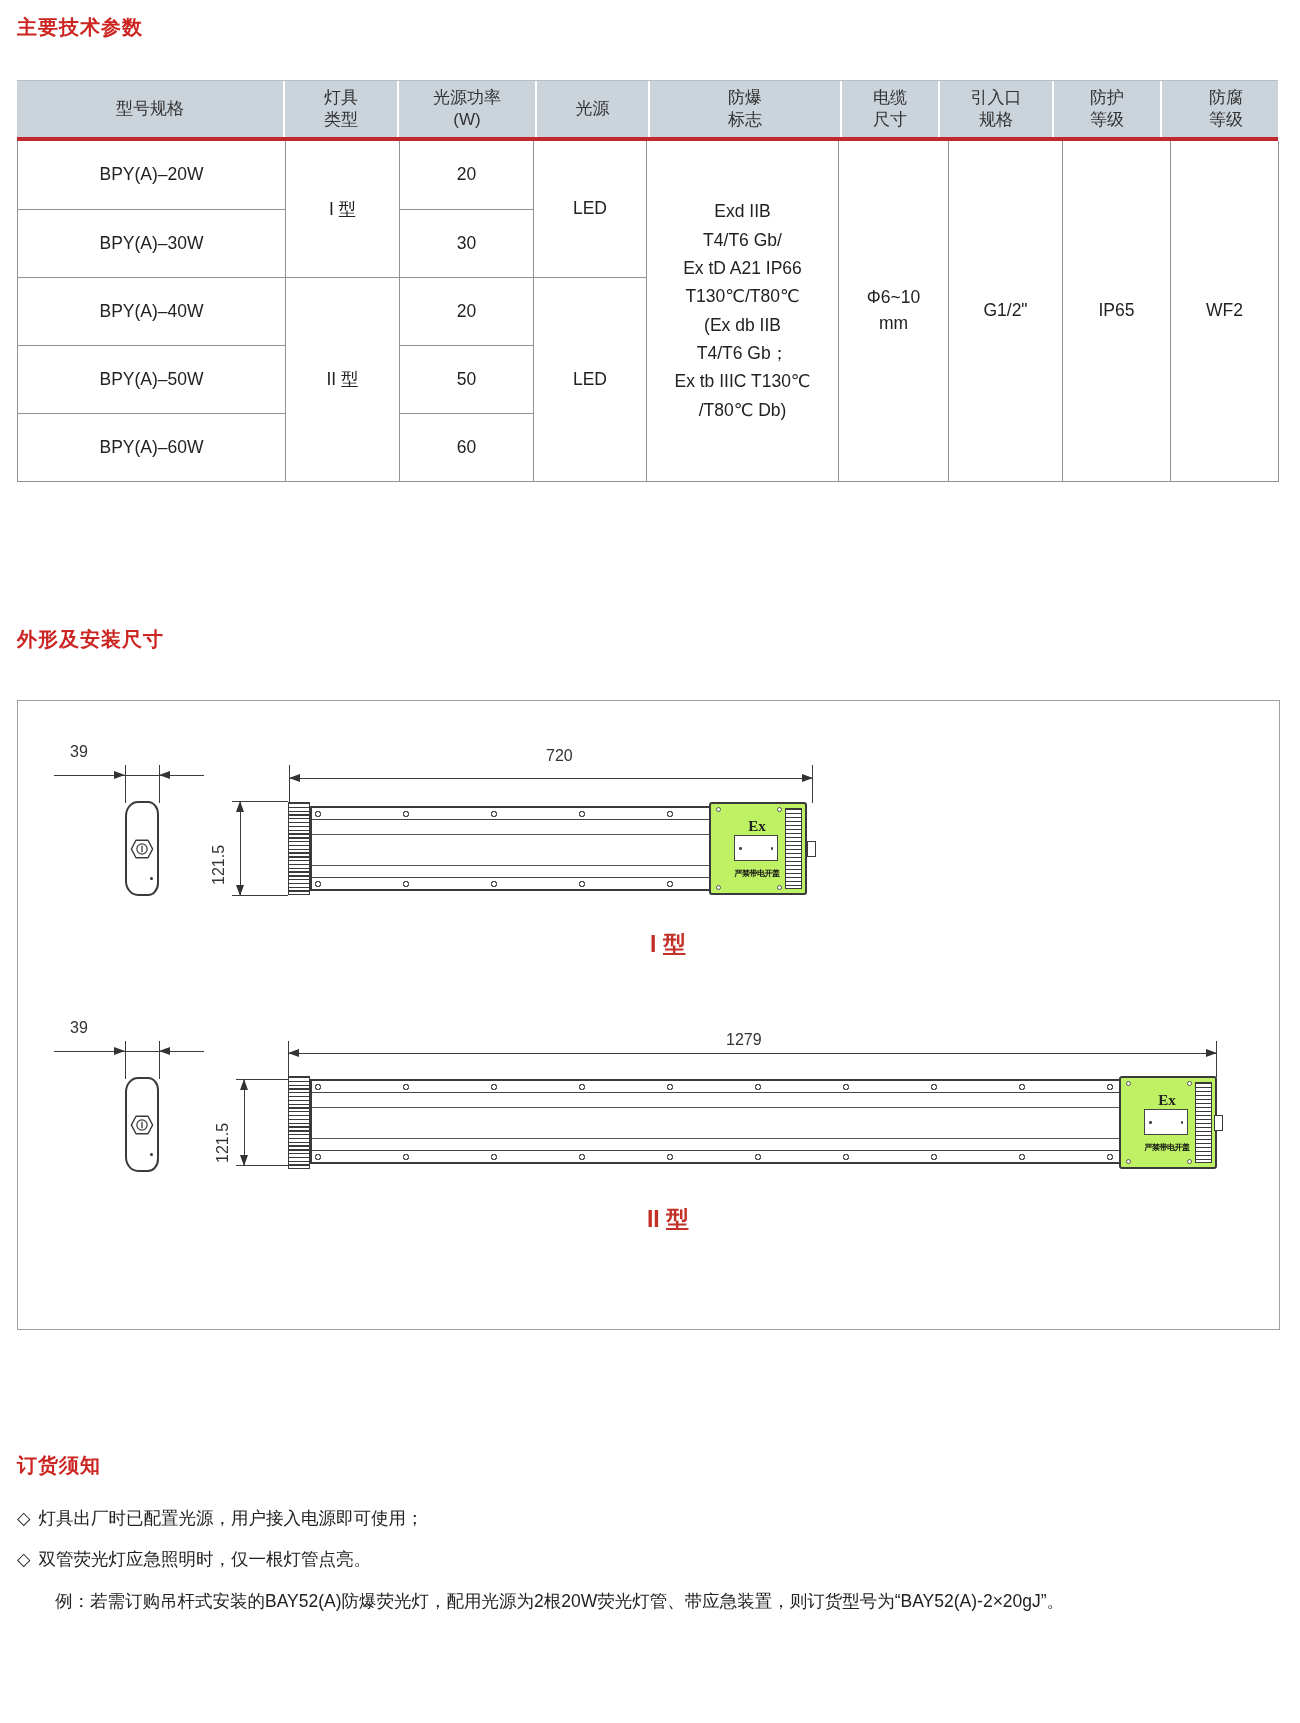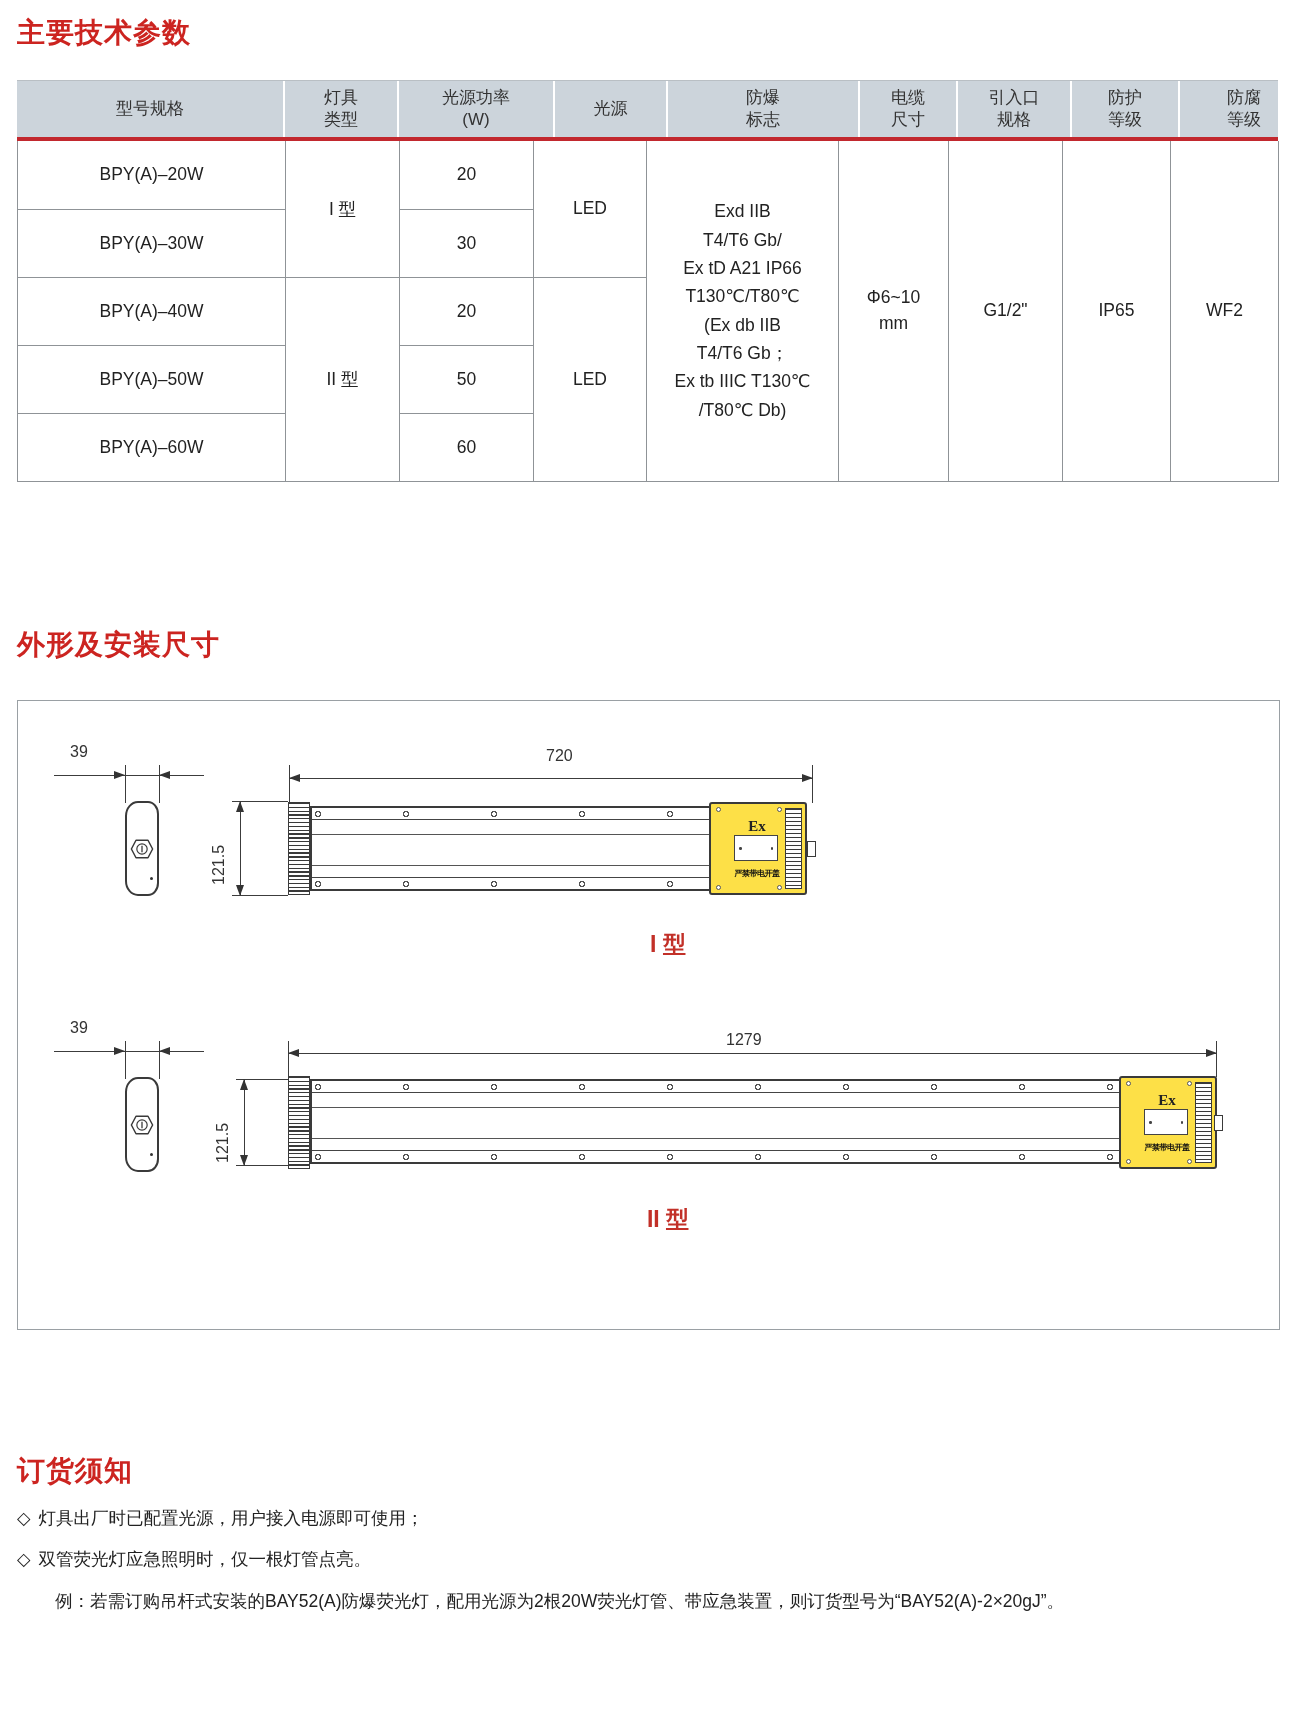--- a/index.html
+++ b/index.html
@@ -1,20 +1,20 @@
 <!DOCTYPE html>
 <html><head>
 <meta charset="utf-8">
 <style>
   * { margin:0; padding:0; box-sizing:border-box; }
   html,body { background:#fff; }
   body { font-family:"Liberation Sans","DejaVu Sans",sans-serif; color:#222; }
   .page { position:relative; width:1300px; height:1723px; background:#ffffff; overflow:hidden; }
 
-  .sec-title { position:absolute; left:17px; font-size:28px; font-weight:bold; color:#cc2420; letter-spacing:1px; }
+  .sec-title { position:absolute; left:17px; font-size:20px; font-weight:bold; color:#cc2420; letter-spacing:1px; }
 
   
   .tbl-wrap { position:absolute; left:17px; top:80px; width:1261px; }
   .tbl-header { display:flex; width:1261px; height:57px; background:#ccd4db; border-top:1px solid #b9bfc4; }
   .tbl-header .hcell { flex:0 0 auto; display:flex; align-items:center; justify-content:center;
         text-align:center; font-size:17px; color:#333; line-height:1.3; white-space:pre-line;
         border-right:2px solid #ffffff; }
   .tbl-header .hcell:last-child { border-right:none; }
   .redline { width:1261px; height:4px; background:#c2282e; }
   table.spec { width:1261px; border-collapse:collapse; table-layout:fixed; }
@@ -48,21 +48,21 @@
   .fins { position:absolute; width:22px; border:1px solid #3a3a3a; background:
         repeating-linear-gradient(to bottom,#3a3a3a 0 1.3px,#ffffff 1.3px 3.8px); }
   .lampbody { position:absolute; height:85px; border:2px solid #3a3a3a; background:#fff; }
   .rail { position:absolute; left:0; height:12px;
         background-image: radial-gradient(circle at 44px 6px, #ffffff 0 1.6px, #555 1.8px 3px, rgba(0,0,0,0) 3.4px);
         background-size:88px 12px; background-position:-38px 0; background-repeat:repeat-x; }
   .rail-t { top:0; border-bottom:1.3px solid #444; }
   .rail-b { bottom:0; border-top:1.3px solid #444; }
   .midline { position:absolute; left:0; height:1px; background:#555; }
 
-  .jbox { position:absolute; width:98px; height:93px; border:2px solid #3a3a3a; border-radius:3px; background:#fde047; }
+  .jbox { position:absolute; width:98px; height:93px; border:2px solid #3a3a3a; border-radius:3px; background:#bef264; }
   .jbox .ex { position:absolute; top:14px; left:0; width:92px; text-align:center;
         font-family:"Liberation Serif","DejaVu Serif",serif; font-weight:bold; font-size:15px; color:#222; }
   .jbox .plate { position:absolute; top:31px; left:23px; width:44px; height:26px; border:1.3px solid #444; background:#fff; }
   .plate .pdot { position:absolute; top:11px; width:2.5px; height:2.5px; border-radius:50%; background:#444; }
   .jbox .warn { position:absolute; top:64px; left:0; width:92px; text-align:center;
         font-size:8px; font-weight:bold; color:#111; letter-spacing:-0.5px; white-space:nowrap; }
   .jbox .jfins { position:absolute; top:4px; right:3px; width:17px; height:81px;
         border:1px solid #3a3a3a; background:repeating-linear-gradient(to bottom,#3a3a3a 0 1.3px,#fff 1.3px 4px); }
   .cscrew { position:absolute; width:5px; height:5px; border:1px solid #555; border-radius:50%; background:#fff; }
   .gland { position:absolute; width:9px; height:16px; border:1.5px solid #3a3a3a; background:#fff; }
@@ -79,21 +79,21 @@
 
 <div class="page">
 
   <div class="sec-title" style="top:14px;">主要技术参数</div>
 
   <div class="tbl-wrap">
     <div class="tbl-header">
       <div class="hcell" style="width:268px">型号规格</div>
       <div class="hcell" style="width:114px">灯具
 类型</div>
-      <div class="hcell" style="width:156px">光源功率
+      <div class="hcell" style="width:138px">光源功率
 (W)</div>
       <div class="hcell" style="width:113px">光源</div>
       <div class="hcell" style="width:192px">防爆
 标志</div>
       <div class="hcell" style="width:98px">电缆
 尺寸</div>
       <div class="hcell" style="width:114px">引入口
 规格</div>
       <div class="hcell" style="width:108px">防护
 等级</div>

